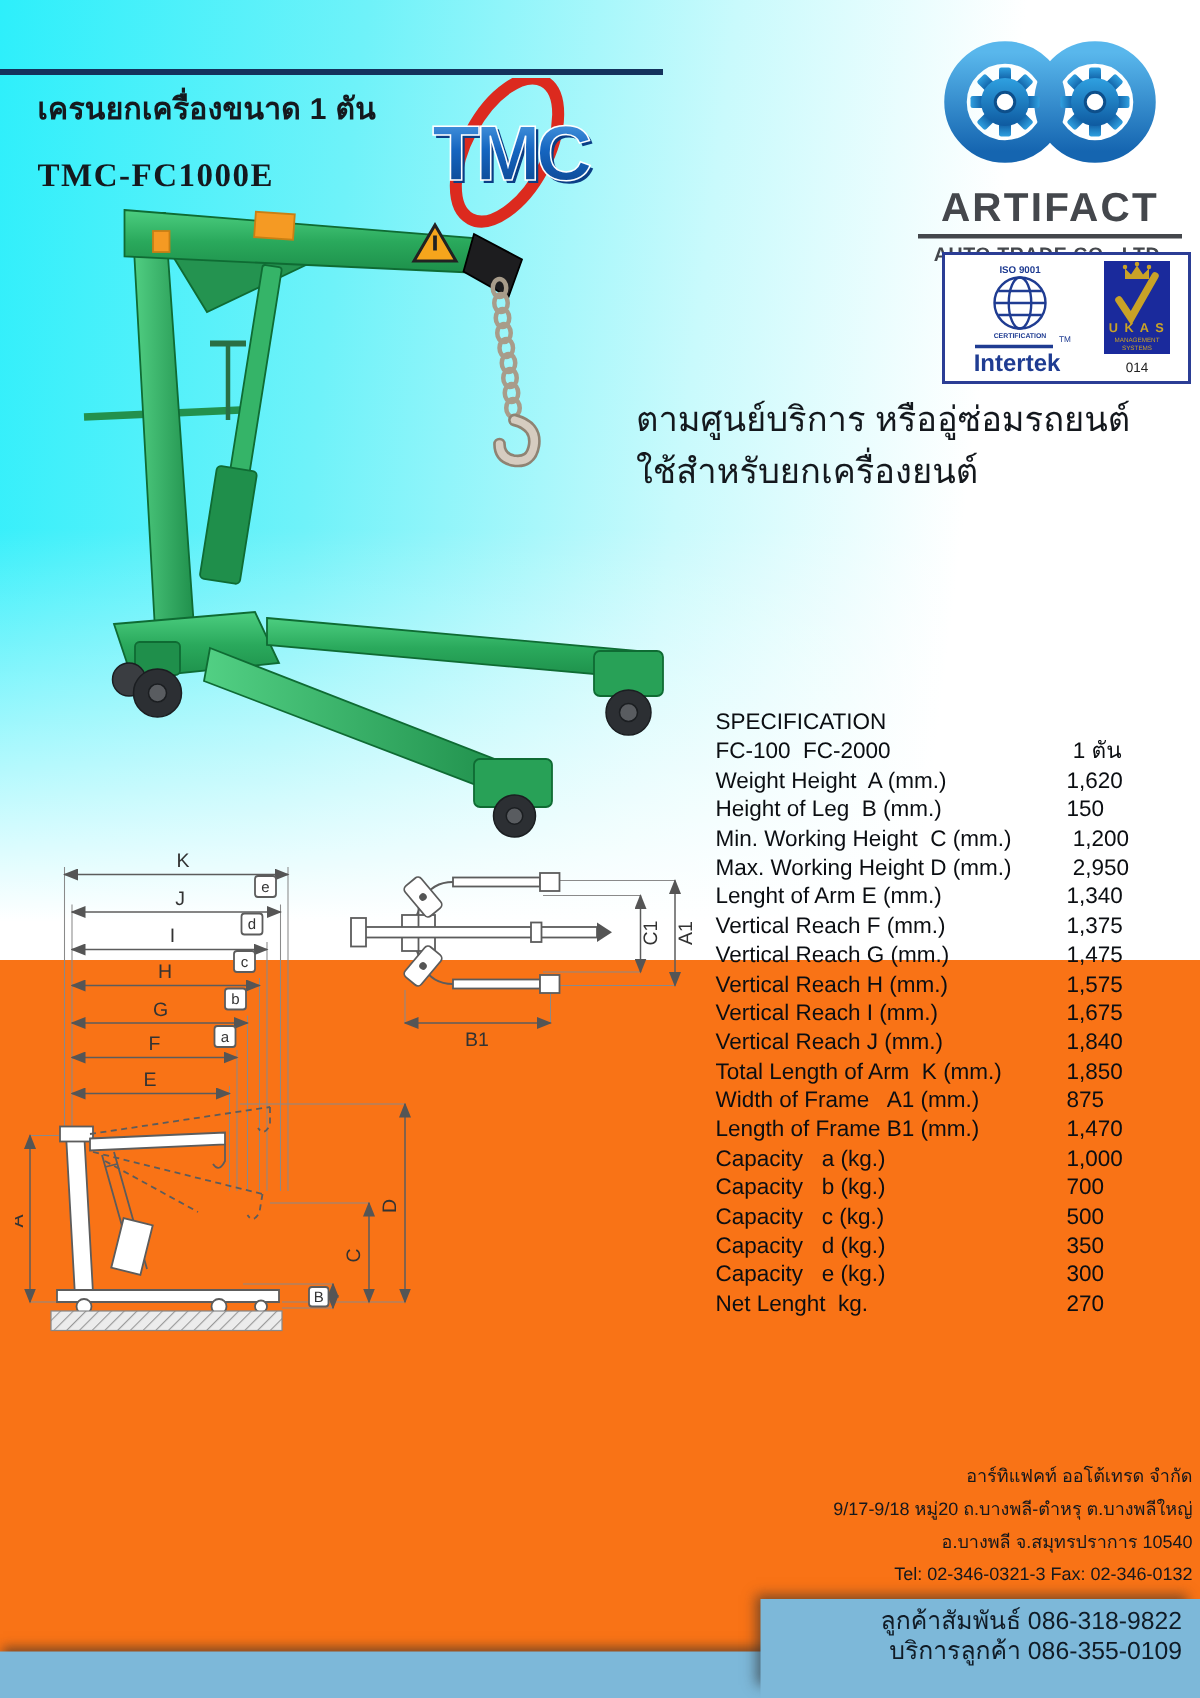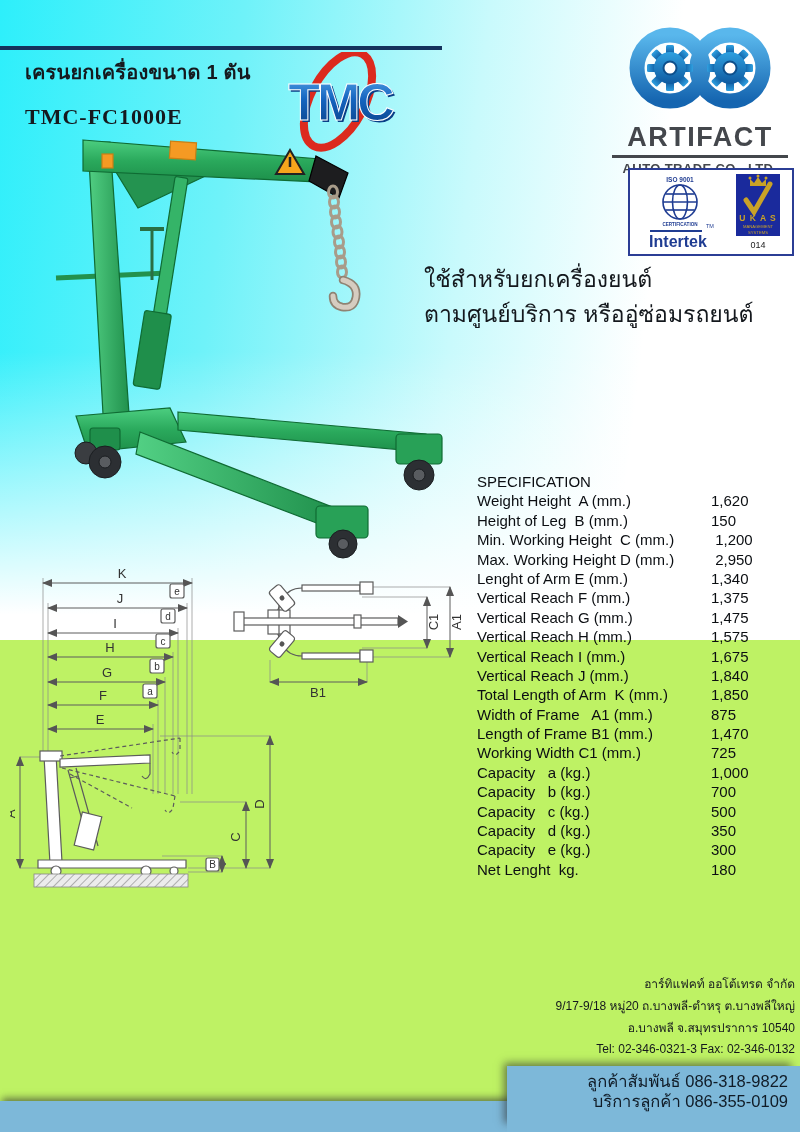--- a/index.html
+++ b/index.html
@@ -1,16 +1,16 @@
 <!DOCTYPE html>
 <html><head>
 <meta charset="utf-8">
 <style>
   html,body{margin:0;padding:0;background:#fff;}
-  .page{position:relative;width:800px;height:1132px;overflow:hidden;background:#bef264;
+  .page{position:relative;width:800px;height:1132px;overflow:hidden;background:#f97316;
         font-family:"Liberation Sans",sans-serif;color:#15191e;}
   .bg{position:absolute;left:0;top:0;width:800px;height:640px;
       background:
         linear-gradient(to bottom, rgba(255,255,255,0) 55%, #ffffff 96%),
         linear-gradient(97deg,#2deffb 0%,#6ff2f9 28%,#c9fafc 56%,#ffffff 78%);}
   .top-rule{position:absolute;left:0;top:46px;width:442px;height:4px;background:#14325c;}
   .title-block{position:absolute;left:25px;top:56px;}
   .title-th{font-size:20px;font-weight:600;letter-spacing:.2px;}
   .model{font-size:22px;font-weight:600;letter-spacing:1px;margin-top:16px;font-family:Liberation Serif, serif;}
   .tmc-logo{position:absolute;left:262px;top:52px;}
@@ -143,22 +143,22 @@
       </g>
       <path d="M16,28 L24,40 L40,12" stroke="#c9a227" stroke-width="5" fill="none" stroke-linecap="round"></path>
       <text x="28" y="49" text-anchor="middle" font-size="8.5" font-weight="bold" fill="#c9a227" letter-spacing="1">U K A S</text>
       <text x="28" y="56" text-anchor="middle" font-size="4.2" fill="#c9a227">MANAGEMENT</text>
       <text x="28" y="61.5" text-anchor="middle" font-size="4.2" fill="#c9a227">SYSTEMS</text>
       <text x="28" y="76" text-anchor="middle" font-size="9" fill="#222">014</text>
     </svg>
   </div>
 
   <div class="desc">
+    <div>ตามศูนย์บริการ หรืออู่ซ่อมรถยนต์</div>
     <div>ใช้สำหรับยกเครื่องยนต์</div>
-    <div>ตามศูนย์บริการ หรืออู่ซ่อมรถยนต์</div>
   </div>
 
   <svg class="crane" width="435" height="432" viewBox="0 0 435 432">
     <defs>
       <linearGradient id="gGreen" x1="0" y1="0" x2="0" y2="1">
         <stop offset="0" stop-color="#4cce80"></stop>
           <stop offset=".5" stop-color="#2aa95c"></stop>
           <stop offset="1" stop-color="#1d8f4a"></stop>
       </linearGradient>
       <linearGradient id="gGreenV" x1="0" y1="0" x2="1" y2="0">
@@ -333,20 +333,24 @@
       <text class="dlab" transform="rotate(-90 451 66)" x="451" y="66" text-anchor="middle">A1</text>
       <text class="dlab" transform="rotate(-90 428 66)" x="428" y="66" text-anchor="middle">C1</text>
       <text class="dlab" x="308" y="141" text-anchor="middle">B1</text>
     </g>
   </svg>
 
   <div class="spec">
     <div class="spec-header">SPECIFICATION</div>
     <div>
 
+        <div class="spec-row">
+          <div class="spec-label">FC-100  FC-2000</div>
+          <div class="spec-value"> 1 ตัน</div>
+        </div>
 
         <div class="spec-row">
           <div class="spec-label">Weight Height  A (mm.)</div>
           <div class="spec-value">1,620</div>
         </div>
 
         <div class="spec-row">
           <div class="spec-label">Height of Leg  B (mm.)</div>
           <div class="spec-value">150</div>
         </div>
@@ -399,24 +403,20 @@
         <div class="spec-row">
           <div class="spec-label">Width of Frame   A1 (mm.)</div>
           <div class="spec-value">875</div>
         </div>
 
         <div class="spec-row">
           <div class="spec-label">Length of Frame B1 (mm.)</div>
           <div class="spec-value">1,470</div>
         </div>
 
-        <div class="spec-row">
-          <div class="spec-label">Working Width C1 (mm.)</div>
-          <div class="spec-value">725</div>
-        </div>
 
         <div class="spec-row">
           <div class="spec-label">Capacity   a (kg.)</div>
           <div class="spec-value">1,000</div>
         </div>
 
         <div class="spec-row">
           <div class="spec-label">Capacity   b (kg.)</div>
           <div class="spec-value">700</div>
         </div>
@@ -431,21 +431,21 @@
           <div class="spec-value">350</div>
         </div>
 
         <div class="spec-row">
           <div class="spec-label">Capacity   e (kg.)</div>
           <div class="spec-value">300</div>
         </div>
 
         <div class="spec-row">
           <div class="spec-label">Net Lenght  kg.</div>
-          <div class="spec-value">180</div>
+          <div class="spec-value">270</div>
         </div>
       </div>
   </div>
 
   <div class="address">
     <div>อาร์ทิแฟคท์ ออโต้เทรด จำกัด</div>
     <div>9/17-9/18 หมู่20 ถ.บางพลี-ตำหรุ ต.บางพลีใหญ่</div>
     <div>อ.บางพลี จ.สมุทรปราการ 10540</div>
     <div>Tel: 02-346-0321-3 Fax: 02-346-0132</div>
   </div>

